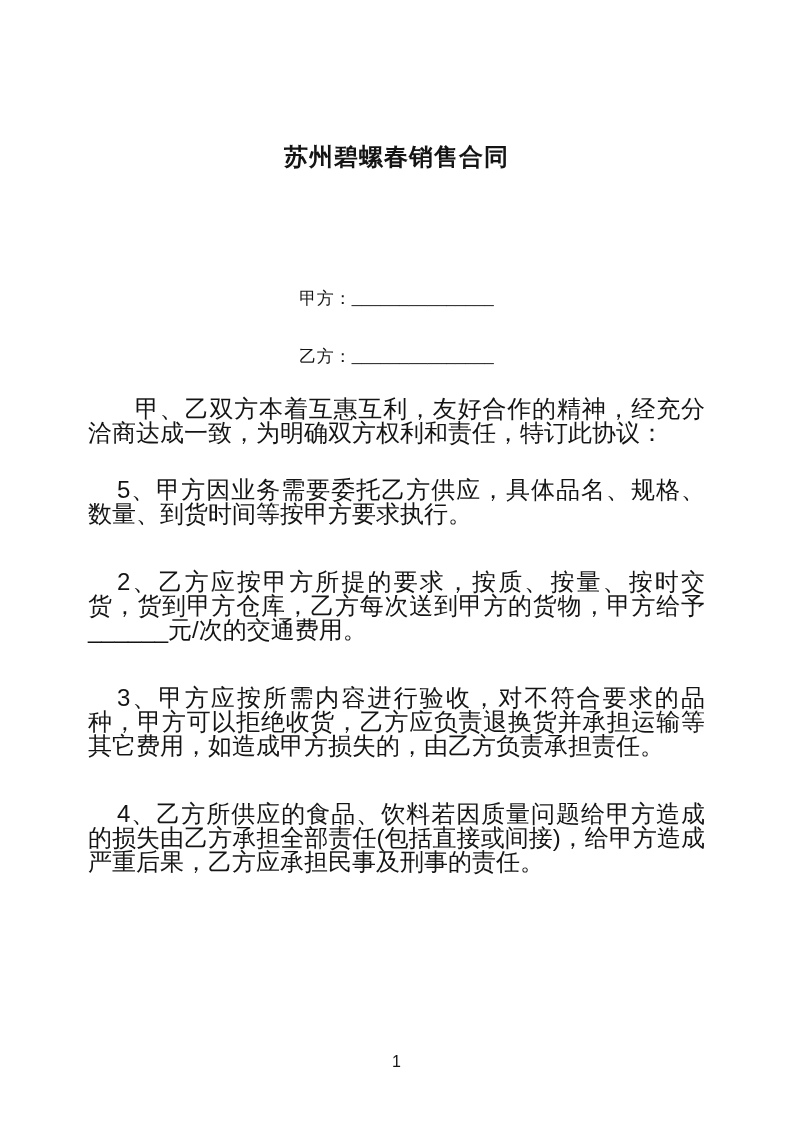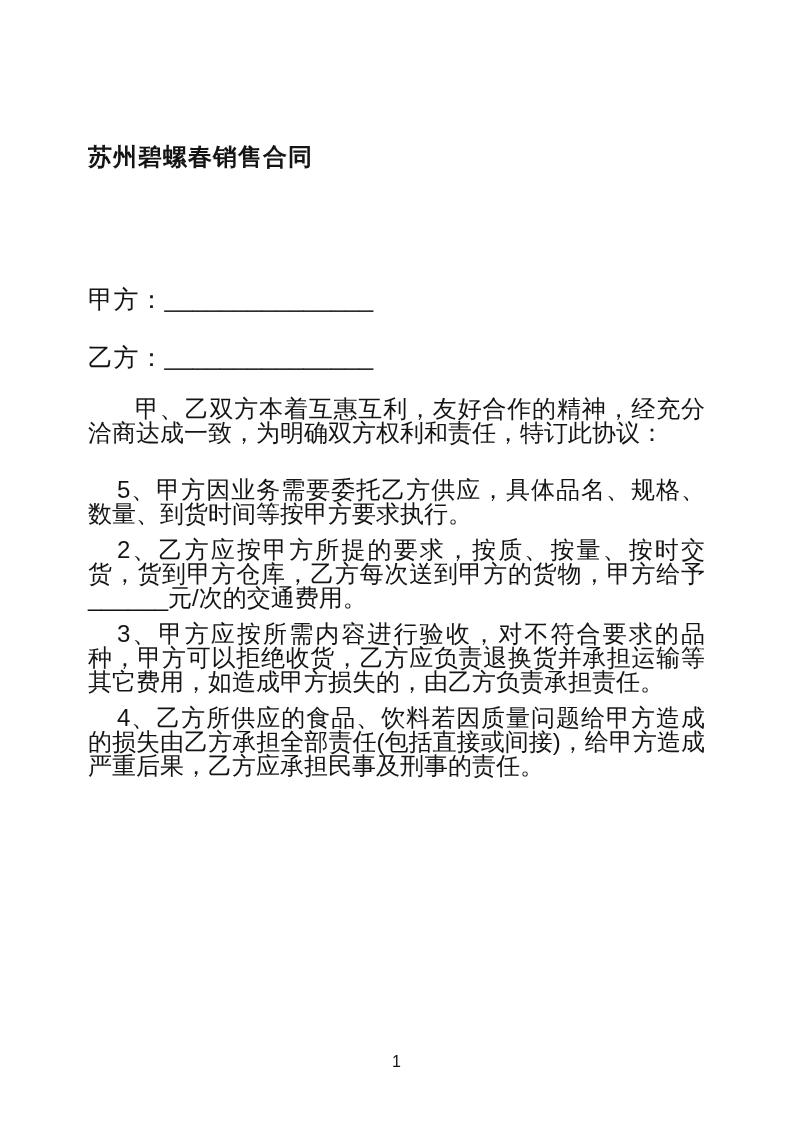--- a/index.html
+++ b/index.html
@@ -13,47 +13,48 @@
     padding: 0 88px;
     overflow: hidden;
     font-family: "Liberation Sans", sans-serif;
     color: #141414;
   }
   .doc-title {
     margin: 142px 0 0 0;
     font-size: 24px;
     line-height: 30px;
     font-weight: 700;
-    text-align: left;
+    text-align: center;
     letter-spacing: 1px;
   }
   .party-line {
     margin: 0;
-    font-size: 25px;
+    font-size: 17px;
     line-height: 24px;
     white-space: nowrap;
+    text-align: center;
   }
   .party-a { margin-top: 115px; }
   .party-b { margin-top: 34px; }
   .party-label { letter-spacing: 0.5px; }
   .blank-line {
     display: inline-block;
     letter-spacing: 0;
     color: #2b2b2b;
     transform: translateY(-1px);
   }
   .para {
     margin: 0;
     font-size: 24px;
     line-height: 24px;
     text-align: justify;
     color: #141414;
   }
   .intro { margin-top: 28px; text-indent: 47px; }
-  .clause { margin-top: 12px; text-indent: 29px; }
+  .clause { margin-top: 44px; text-indent: 29px; }
   .clause-first { margin-top: 33px; }
   .page-number {
     position: absolute;
     left: 0;
     right: 0;
     top: 1052px;
     text-align: center;
     font-size: 16px;
     line-height: 20px;
     color: #141414;

